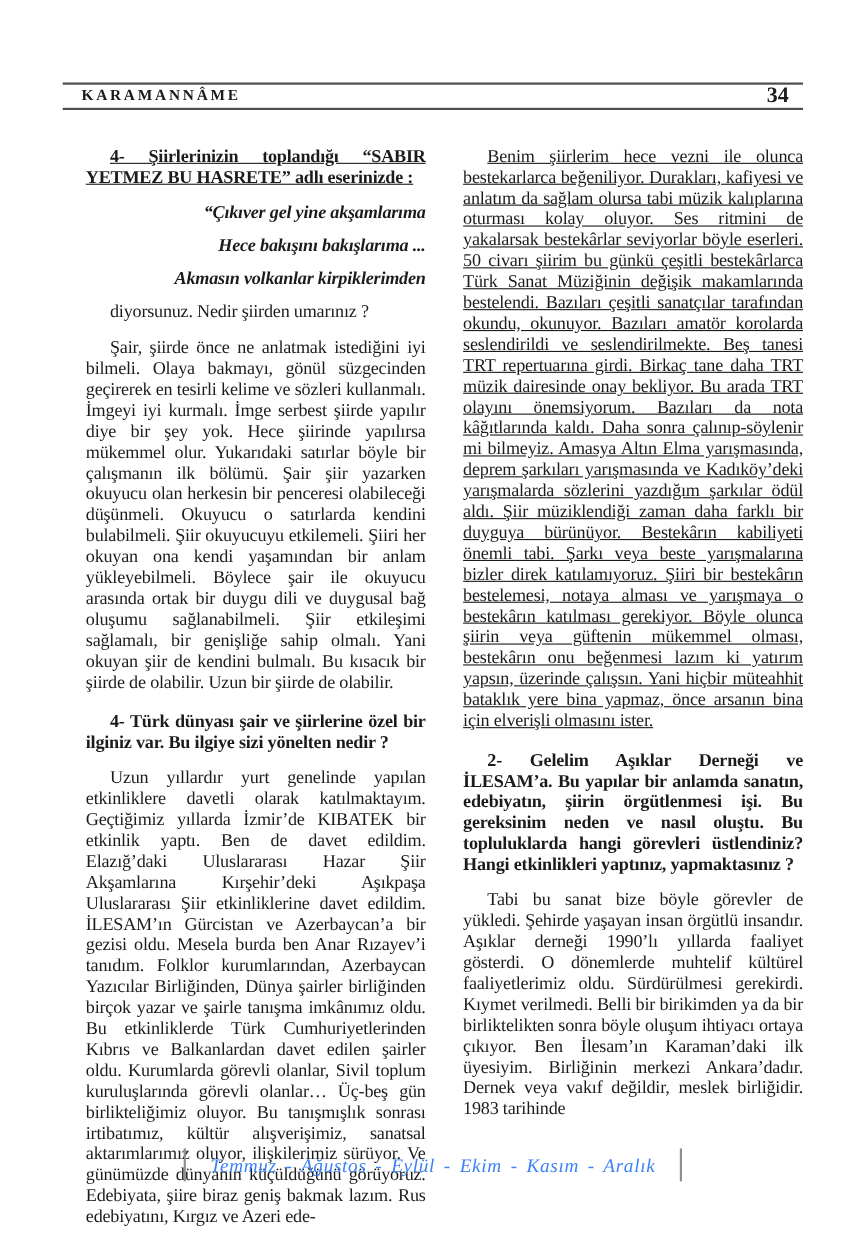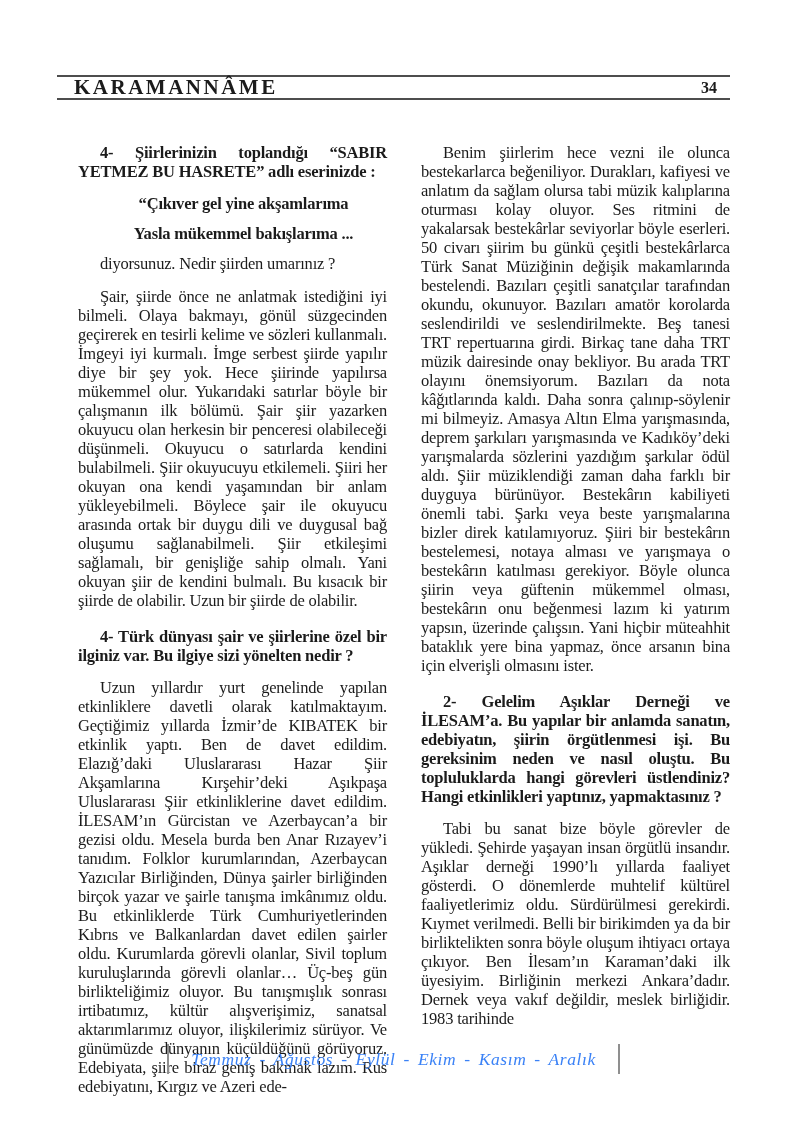--- a/index.html
+++ b/index.html
@@ -26,26 +26,26 @@
     border-top: 2px solid #4d4d4d;
     border-bottom: 2px solid #4d4d4d;
     height: 25px;
     display: flex;
     align-items: center;
     justify-content: space-between;
     padding: 0 13px 0 17px;
   }
   .header .title {
     font-weight: bold;
-    font-size: 21px;
+    font-size: 14px;
     letter-spacing: 2.5px;
   }
   .header .pagenum {
     font-weight: bold;
-    font-size: 16px;
+    font-size: 20px;
   }
   
   .columns {
     position: absolute;
     left: 78px;
     top: 119px;
     width: 652px;
     display: flex;
     gap: 34px;
   }
@@ -60,29 +60,30 @@
   .blk { margin: 0 0 13px 0; }
   .question {
     font-weight: bold;
     text-indent: 22px;
     margin: 17px 0 13px 0;
   }
   .verse {
     font-weight: bold;
     text-indent: 0;
     margin: 4px 0 11px 22px;
-    text-align: center;
+    text-align: right;
+    font-style: italic;
   }
   .plain {
     text-indent: 22px;
     margin: 0 0 14px 0;
   }
   .para { text-indent: 22px; }
   .para-cont { text-indent: 0; }
-  .col .blk:first-child { margin-top: 24px; }
+  .col .blk:first-child { margin-top: 13px; text-decoration: underline; }
   
   .footer {
     position: absolute;
     left: 0;
     top: 1044px;
     width: 787px;
     display: flex;
     align-items: center;
     justify-content: center;
     gap: 22px;
@@ -107,21 +108,22 @@
 
   <div class="header">
     <span class="title">KARAMANNÂME</span>
     <span class="pagenum">34</span>
   </div>
 
   <div class="columns">
     <div class="col">
         <p class="blk question">4- Şiirlerinizin toplandığı “SABIR YETMEZ BU HASRETE” adlı eserinizde :</p>
         <p class="blk verse">“Çıkıver gel yine akşamlarıma</p>
-        <p class="blk verse">Yasla mükemmel bakışlarıma ...</p>
+        <p class="blk verse">Hece bakışını bakışlarıma ...</p>
+        <p class="blk verse">Akmasın volkanlar kirpiklerimden</p>
         <p class="blk plain">diyorsunuz.  Nedir şiirden umarınız ?</p>
         <p class="blk para">Şair, şiirde önce ne anlatmak istediğini iyi bilmeli. Olaya bakmayı, gönül süzgecinden geçirerek en tesirli kelime ve sözleri kullanmalı. İmgeyi iyi kurmalı. İmge serbest şiirde yapılır diye bir şey yok. Hece şiirinde yapılırsa mükemmel olur. Yukarıdaki satırlar böyle bir çalışmanın ilk bölümü. Şair şiir yazarken okuyucu olan herkesin bir penceresi olabileceği düşünmeli. Okuyucu o satırlarda kendini bulabilmeli. Şiir okuyucuyu etkilemeli. Şiiri her okuyan ona kendi yaşamından bir anlam yükleyebilmeli. Böylece şair ile okuyucu arasında ortak bir duygu dili ve duygusal bağ oluşumu sağlanabilmeli. Şiir etkileşimi sağlamalı, bir genişliğe sahip olmalı. Yani okuyan şiir de kendini bulmalı. Bu kısacık bir şiirde de olabilir. Uzun bir şiirde de olabilir.</p>
         <p class="blk question">4- Türk dünyası şair ve şiirlerine özel bir ilginiz var. Bu ilgiye sizi yönelten nedir ?</p>
         <p class="blk para">Uzun yıllardır yurt genelinde yapılan etkinliklere davetli olarak katılmaktayım. Geçtiğimiz yıllarda İzmir’de KIBATEK bir etkinlik yaptı. Ben de davet edildim. Elazığ’daki Uluslararası Hazar Şiir Akşamlarına Kırşehir’deki Aşıkpaşa Uluslararası Şiir etkinliklerine davet edildim. İLESAM’ın Gürcistan ve Azerbaycan’a bir gezisi oldu. Mesela burda ben Anar Rızayev’i tanıdım. Folklor kurumlarından, Azerbaycan Yazıcılar Birliğinden, Dünya şairler birliğinden birçok yazar ve şairle tanışma imkânımız oldu. Bu etkinliklerde Türk Cumhuriyetlerinden Kıbrıs ve Balkanlardan davet edilen şairler oldu. Kurumlarda görevli olanlar, Sivil toplum kuruluşlarında görevli olanlar… Üç-beş gün birlikteliğimiz oluyor. Bu tanışmışlık sonrası irtibatımız, kültür alışverişimiz, sanatsal aktarımlarımız oluyor, ilişkilerimiz sürüyor. Ve günümüzde dünyanın küçüldüğünü görüyoruz. Edebiyata, şiire biraz geniş bakmak lazım. Rus edebiyatını, Kırgız ve Azeri ede-</p>
       </div>
     <div class="col">
         <p class="blk para">Benim şiirlerim hece vezni ile olunca bestekarlarca beğeniliyor. Durakları, kafiyesi ve anlatım da sağlam olursa tabi müzik kalıplarına oturması kolay oluyor. Ses ritmini de yakalarsak bestekârlar seviyorlar böyle eserleri. 50 civarı şiirim bu günkü çeşitli bestekârlarca Türk Sanat Müziğinin değişik makamlarında bestelendi. Bazıları çeşitli sanatçılar tarafından okundu, okunuyor. Bazıları amatör korolarda seslendirildi ve seslendirilmekte. Beş tanesi TRT repertuarına girdi.  Birkaç tane daha TRT müzik dairesinde onay bekliyor. Bu arada TRT olayını önemsiyorum.  Bazıları da nota kâğıtlarında kaldı. Daha sonra çalınıp-söylenir mi bilmeyiz. Amasya Altın Elma yarışmasında, deprem şarkıları yarışmasında ve Kadıköy’deki yarışmalarda sözlerini yazdığım şarkılar ödül aldı. Şiir müziklendiği zaman daha farklı bir duyguya bürünüyor. Bestekârın kabiliyeti önemli tabi. Şarkı veya beste yarışmalarına bizler direk katılamıyoruz. Şiiri bir bestekârın bestelemesi, notaya alması ve yarışmaya o bestekârın katılması gerekiyor. Böyle olunca  şiirin veya güftenin mükemmel olması, bestekârın onu beğenmesi lazım ki yatırım yapsın, üzerinde çalışsın. Yani hiçbir müteahhit bataklık yere bina yapmaz, önce arsanın bina için elverişli olmasını ister.</p>
         <p class="blk question">2- Gelelim Aşıklar Derneği ve İLESAM’a. Bu yapılar bir anlamda sanatın, edebiyatın, şiirin örgütlenmesi işi. Bu gereksinim neden ve nasıl oluştu. Bu topluluklarda hangi görevleri üstlendiniz? Hangi  etkinlikleri yaptınız, yapmaktasınız ?</p>
         <p class="blk para">Tabi bu sanat bize böyle görevler de yükledi. Şehirde yaşayan insan örgütlü insandır. Aşıklar derneği 1990’lı yıllarda faaliyet gösterdi. O dönemlerde muhtelif kültürel faaliyetlerimiz oldu. Sürdürülmesi gerekirdi. Kıymet verilmedi. Belli bir birikimden ya da bir birliktelikten sonra böyle oluşum ihtiyacı ortaya çıkıyor. Ben İlesam’ın Karaman’daki ilk üyesiyim. Birliğinin merkezi Ankara’dadır. Dernek veya vakıf değildir, meslek birliğidir. 1983 tarihinde</p>
       </div>

